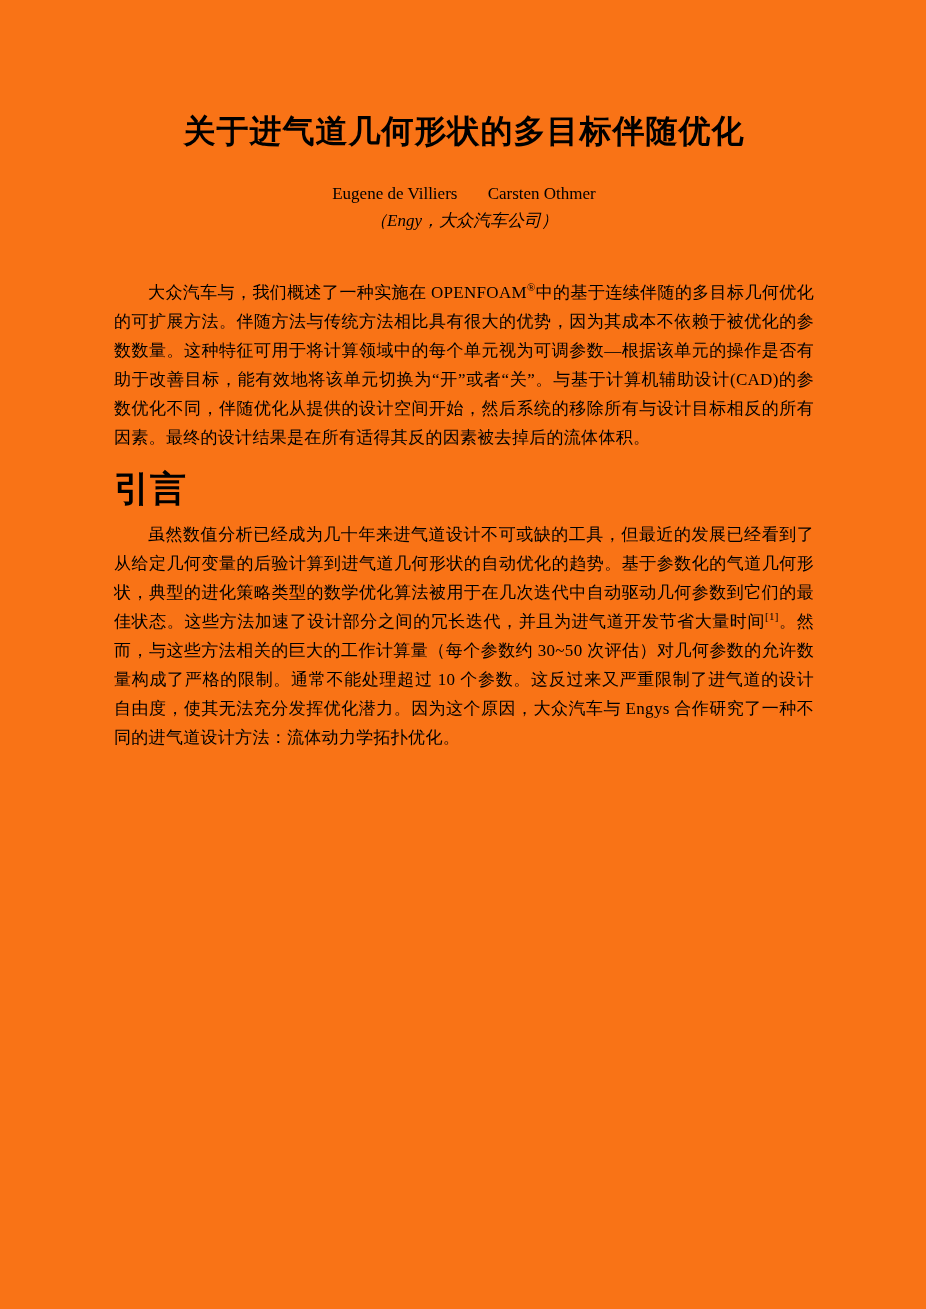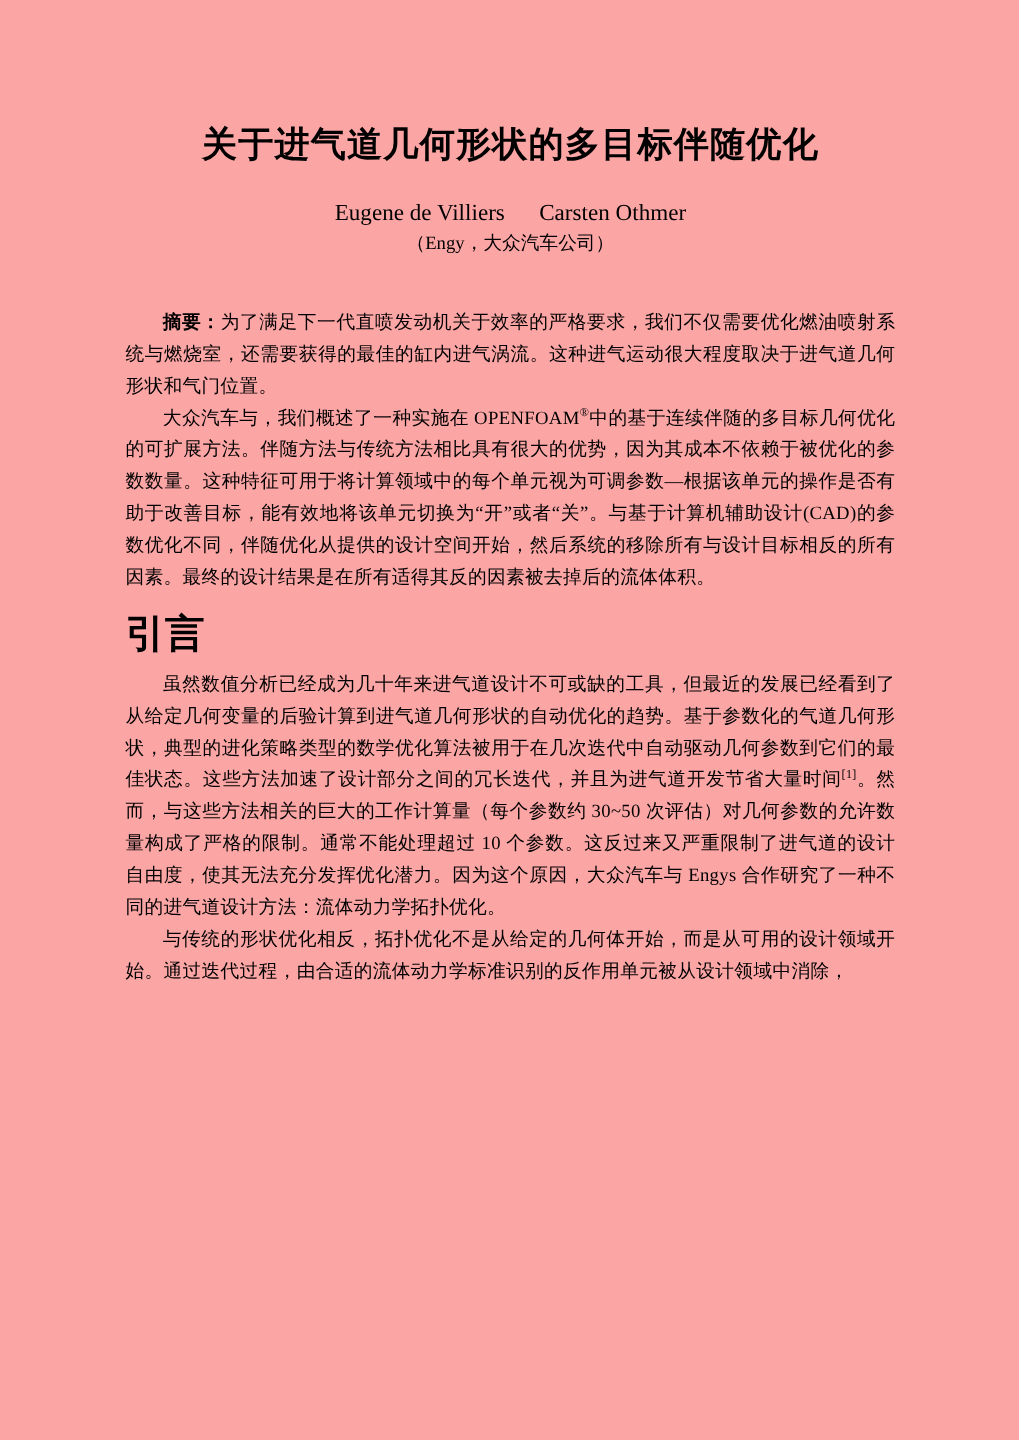--- a/index.html
+++ b/index.html
@@ -12,44 +12,45 @@
     height: 1309px;
     font-family: "Liberation Serif", "DejaVu Serif", serif;
     color: #000000;
     overflow: hidden;
   }
   .page {
     box-sizing: border-box;
     width: 926px;
     height: 1309px;
     padding: 110px 112px 0 114px;
-    background: #fca5a5;
+    background: #f97316;
   }
   .title {
     font-size: 32px;
     font-weight: bold;
     text-align: center;
     margin: 0 0 26px 0;
     letter-spacing: 1px;
     font-family: "Liberation Serif", "DejaVu Serif", serif;
   }
   .authors {
     text-align: center;
-    font-size: 21px;
+    font-size: 17px;
     line-height: 27px;
     margin: 0;
   }
   .authors .author + .author {
     margin-left: 26px;
   }
   .affiliation {
     text-align: center;
     font-size: 17px;
     line-height: 27px;
     margin: 0 0 44px 0;
+    font-style: italic;
   }
   .para {
     font-size: 17px;
     line-height: 29px;
     text-align: justify;
     text-indent: 34px;
     margin: 0;
     letter-spacing: 0.3px;
   }
   .bold {
@@ -76,25 +77,23 @@
 
   <h1 class="title">关于进气道几何形状的多目标伴随优化</h1>
 
   <div class="authors">
     <span class="author">Eugene de Villiers</span>
     <span class="author">Carsten Othmer</span>
   </div>
 
   <div class="affiliation">（Engy，大众汽车公司）</div>
 
-  <p class="para"><span class="bold">摘要：</span><span>为了满足下一代直喷发动机关于效率的严格要求，我们不仅需要优化燃油喷射系统与燃烧室，还需要获得的最佳的缸内进气涡流。这种进气运动很大程度取决于进气道几何形状和气门位置。</span></p>
 
   <p class="para"><span>大众汽车与，我们概述了一种实施在 OPENFOAM</span><sup class="note">®</sup><span>中的基于连续伴随的多目标几何优化的可扩展方法。伴随方法与传统方法相比具有很大的优势，因为其成本不依赖于被优化的参数数量。这种特征可用于将计算领域中的每个单元视为可调参数—根据该单元的操作是否有助于改善目标，能有效地将该单元切换为“开”或者“关”。与基于计算机辅助设计(CAD)的参数优化不同，伴随优化从提供的设计空间开始，然后系统的移除所有与设计目标相反的所有因素。最终的设计结果是在所有适得其反的因素被去掉后的流体体积。</span></p>
 
 
   <h2 class="section-heading">引言</h2>
 
 
   <p class="para"><span>虽然数值分析已经成为几十年来进气道设计不可或缺的工具，但最近的发展已经看到了从给定几何变量的后验计算到进气道几何形状的自动优化的趋势。基于参数化的气道几何形状，典型的进化策略类型的数学优化算法被用于在几次迭代中自动驱动几何参数到它们的最佳状态。这些方法加速了设计部分之间的冗长迭代，并且为进气道开发节省大量时间</span><sup class="note">[1]</sup><span>。然而，与这些方法相关的巨大的工作计算量（每个参数约 30~50 次评估）对几何参数的允许数量构成了严格的限制。通常不能处理超过 10 个参数。这反过来又严重限制了进气道的设计自由度，使其无法充分发挥优化潜力。因为这个原因，大众汽车与 Engys 合作研究了一种不同的进气道设计方法：流体动力学拓扑优化。</span></p>
 
-  <p class="para">与传统的形状优化相反，拓扑优化不是从给定的几何体开始，而是从可用的设计领域开始。通过迭代过程，由合适的流体动力学标准识别的反作用单元被从设计领域中消除，</p>
 
 </div>
 
 </body></html>

